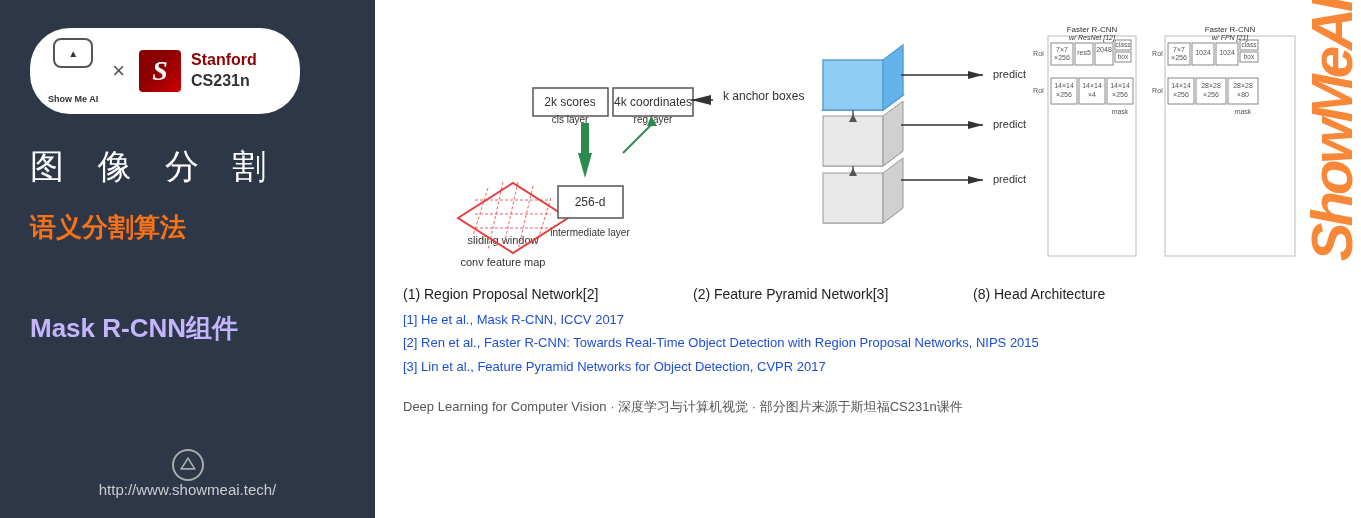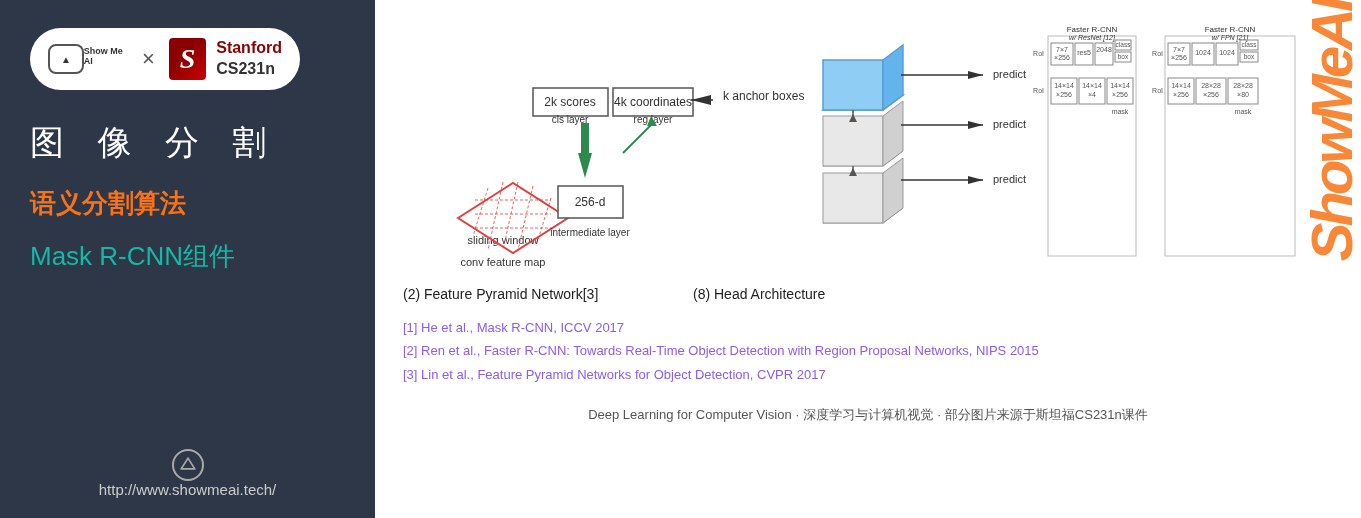--- a/index.html
+++ b/index.html
@@ -28,21 +28,23 @@
       align-items: center;
       background: white;
       border-radius: 40px;
       padding: 10px 18px;
       width: 270px;
       gap: 10px;
     }
 
     .showmeai-logo {
       display: flex;
-      flex-direction: row;
+      flex-direction: column;
+      align-items: center;
+      gap: 24px;
     }
 
     .showmeai-logo-icon {
       width: 40px;
       height: 30px;
       border: 2.5px solid #555;
       border-radius: 8px;
       display: flex;
       align-items: center;
       justify-content: center;
@@ -113,23 +115,24 @@
 
     .subtitle-orange {
       font-size: 26px;
       font-weight: 700;
       color: #f97316;
       margin-bottom: 18px;
     }
 
     .subtitle-orange2 {
       font-size: 26px;
-      font-weight: 400;
-      color: #14b8a6;
+      font-weight: 700;
+      color: #c4b5fd;
       margin-bottom: auto;
+      margin-top: 48px;
     }
 
     .website-row {
       display: flex;
       align-items: center;
       gap: 0;
       margin-top: auto;
       flex-direction: column;
     }
 
@@ -179,31 +182,30 @@
     .label-item {
       font-size: 14px;
       color: #222;
     }
 
     .label-item:nth-child(1) { width: 290px; }
     .label-item:nth-child(2) { width: 280px; }
     .label-item:nth-child(3) { flex: 1; }
 
     .references {
-      margin-top: 8px;
       font-size: 13px;
-      color: #8b5cf6;
+      color: #1d4ed8;
       line-height: 1.8;
     }
 
     .bottom-bar {
       height: 68px;
       display: flex;
       align-items: center;
-      justify-content: center;
+      justify-content: flex-start;
       border-top: none;
       padding: 0 0 10px 0;
       gap: 48px;
     }
 
     .search-badge {
       display: flex;
       align-items: center;
       gap: 8px;
       border: 1.5px solid #555;
@@ -421,20 +423,21 @@
       <rect x="825" y="60" width="30" height="26" fill="none" stroke="#888" stroke-width="1"></rect>
       <text x="840" y="70" font-size="7" fill="#555" text-anchor="middle">28×28</text>
       <text x="840" y="79" font-size="7" fill="#555" text-anchor="middle">×80</text>
 
       <text x="840" y="96" font-size="7" fill="#555" text-anchor="middle">mask</text>
 
     </svg>
   </div>
 
   <div class="labels-row">
+    <div class="label-item">(1)  Region Proposal Network[2]</div>
     <div class="label-item">(2)  Feature Pyramid Network[3]</div>
     <div class="label-item">(8)  Head Architecture</div>
   </div>
 
   <div class="references">
     <div>[1] He et al., Mask R-CNN, ICCV 2017</div>
     <div>[2] Ren et al., Faster R-CNN: Towards Real-Time Object Detection with Region Proposal Networks, NIPS 2015</div>
     <div>[3] Lin et al., Feature Pyramid Networks for Object Detection, CVPR 2017</div>
   </div>
 

